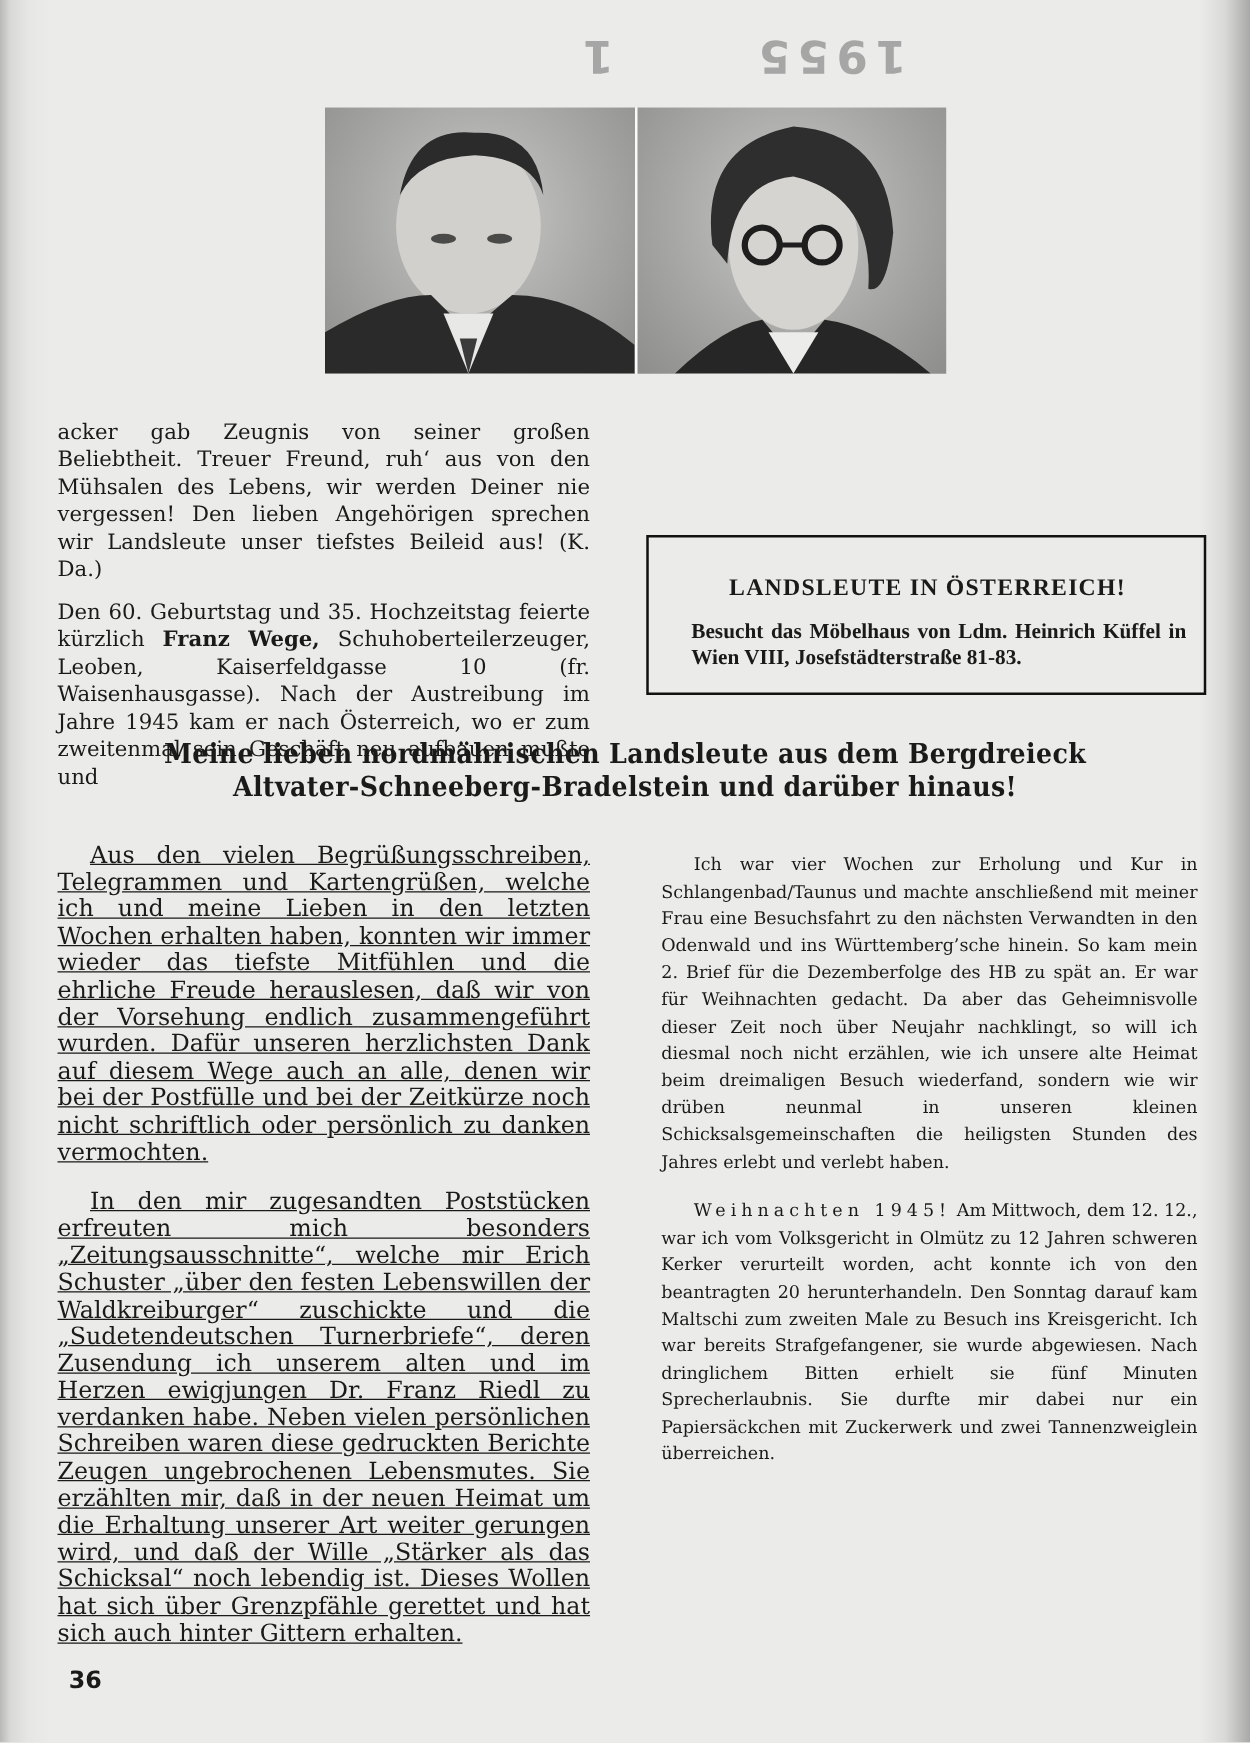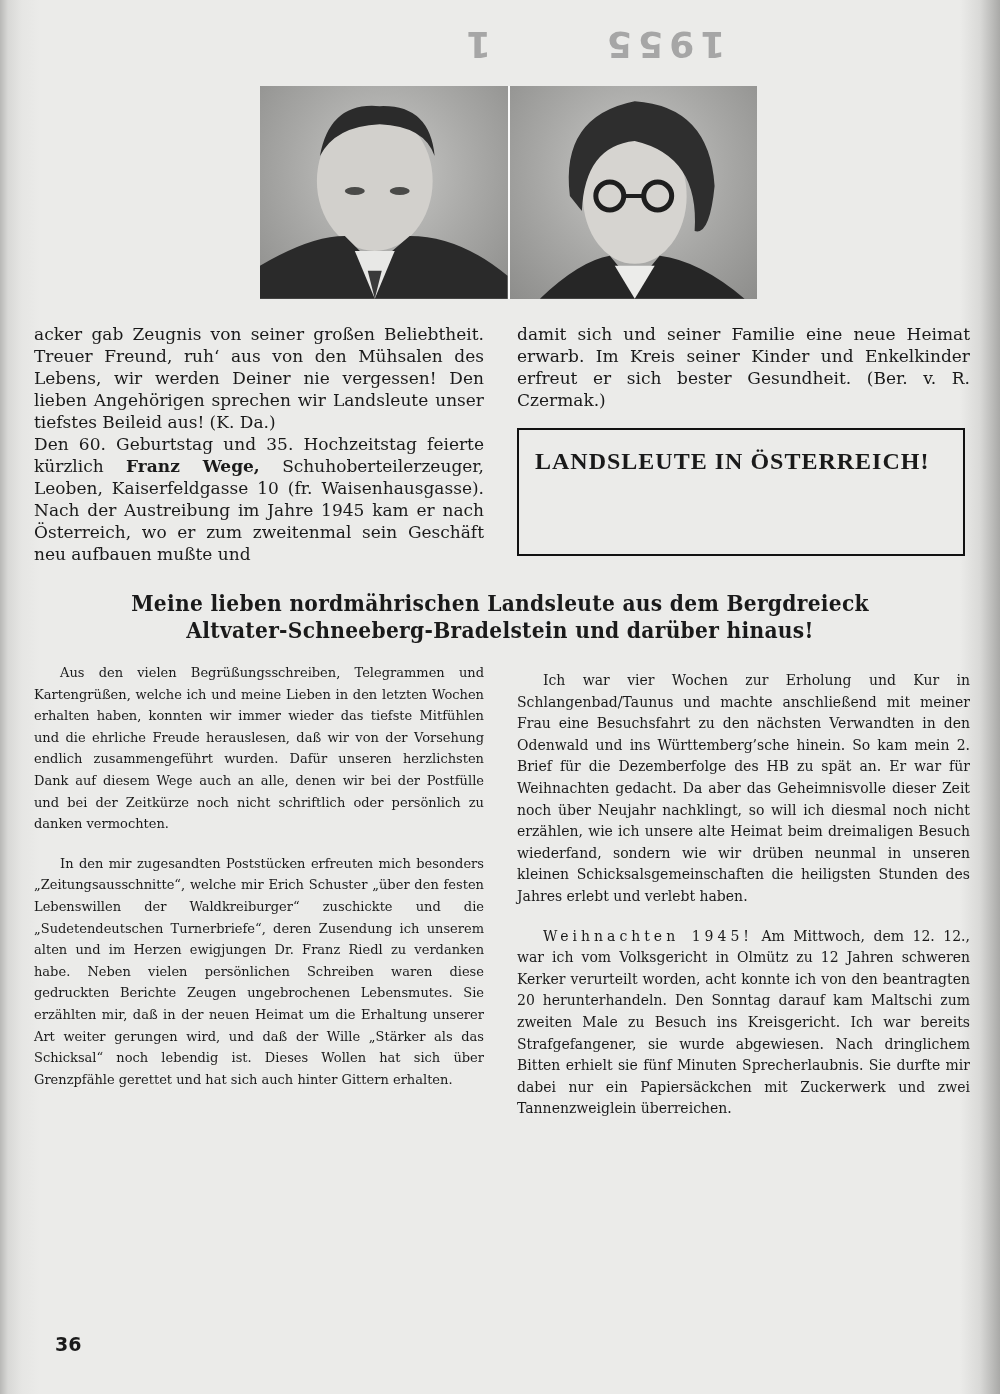--- a/index.html
+++ b/index.html
@@ -19,43 +19,43 @@
     font-family: "DejaVu Sans", sans-serif; font-weight: bold;
     font-size: 36px; color: #8a8a8a; letter-spacing: 6px;
     transform: rotate(180deg); opacity: 0.7;
   }
   .stamp .one { margin-left: 110px; }
   .photos { position: absolute; top: 86px; left: 260px; width: 497px; height: 213px; display: flex; gap: 2px; background: #fafafa; }
   .photo { flex: 1; position: relative; overflow: hidden; background: radial-gradient(ellipse at 50% 40%, #c9c9c7 0%, #a7a7a5 55%, #8d8d8b 100%); }
   .photo svg { position: absolute; left: 0; top: 0; width: 100%; height: 100%; }
 
   .col { position: absolute; font-size: 16.2px; line-height: 21.2px; text-align: justify; }
-  .col p { margin: 0; hyphens: manual; }
+  .col p { margin: 12px; hyphens: manual; }
   .col p + p { margin-top: 18px; }
   .indent { text-indent: 26px; }
   .top-left { left: 34px; top: 323px; width: 450px; font-size: 17px; line-height: 22px; }
   .top-right { left: 517px; top: 323px; width: 453px; font-size: 17px; line-height: 22px; }
   b { font-weight: bold; }
 
   .ad-box {
     position: absolute; left: 517px; top: 428px; width: 448px; height: 128px;
     border: 2.5px solid #111; padding: 18px 14px 0 16px; box-sizing: border-box;
   }
-  .ad-title { font-family: "Liberation Serif", serif; font-weight: bold; font-size: 24px; letter-spacing: 1px; margin: 0; }
+  .ad-title { font-family: "Liberation Serif", serif; font-weight: bold; font-size: 19px; letter-spacing: 1px; margin: 12px; text-align: center; }
   .ad-body { font-family: "Liberation Serif", serif; font-weight: bold; font-size: 17px; line-height: 21px; margin: 10px 0 0 18px; text-align: justify; }
 
   .headline {
     position: absolute; left: 40px; top: 590px; width: 920px; text-align: center;
     font-family: "DejaVu Serif", serif; font-weight: bold;
     font-size: 22px; line-height: 27px; transform: scaleX(0.92); transform-origin: center top;
     letter-spacing: 0.3px;
   }
   .headline div { white-space: nowrap; }
 
-  .body-left { left: 34px; top: 662px; width: 450px; font-family: "DejaVu Serif", serif; font-size: 13px; line-height: 21.6px; }
+  .body-left { left: 34px; top: 662px; width: 450px; font-family: "DejaVu Serif", serif; font-size: 19px; line-height: 21.6px; text-decoration: underline; }
   .body-right { left: 517px; top: 670px; width: 453px; font-family: "DejaVu Serif", serif; font-size: 14px; line-height: 21.6px; }
   .spaced { letter-spacing: 4px; }
   .page-number { position: absolute; left: 35px; top: 1333px; font-family: "DejaVu Sans", sans-serif; font-weight: bold; font-size: 19px; margin-left: 20px; }
 </style>
 </head>
 <body>
 
 <div class="page">
 
   <div class="stamp">
@@ -85,26 +85,24 @@
         <path d="M105 180 L125 213 L145 180 Z" fill="#ececea"></path>
       </svg>
     </div>
   </div>
 
   <div class="col top-left">
     <p>acker gab Zeugnis von seiner großen Beliebtheit. Treuer Freund, ruh‘ aus von den Mühsalen des Lebens, wir werden Deiner nie vergessen! Den lieben Angehörigen sprechen wir Landsleute unser tiefstes Beileid aus! (K. Da.)</p>
     <p style="margin-top:0"><span>Den 60. Geburtstag und 35. Hochzeitstag feierte kürzlich </span><b>Franz Wege,</b><span> Schuhoberteilerzeuger, Leoben, Kaiserfeldgasse 10 (fr. Waisenhausgasse). Nach der Austreibung im Jahre 1945 kam er nach Österreich, wo er zum zweitenmal sein Geschäft neu aufbauen mußte und</span></p>
   </div>
 
-  <div class="col top-right">
-    <p>damit sich und seiner Familie eine neue Heimat erwarb. Im Kreis seiner Kinder und Enkelkinder erfreut er sich bester Gesundheit. (Ber. v. R. Czermak.)</p>
-  </div>
 
   <div class="ad-box">
     <div class="ad-title">LANDSLEUTE IN ÖSTERREICH!</div>
+    <div class="ad-body">Besucht das Möbelhaus von Ldm. Heinrich Küffel in Wien VIII, Josefstädterstraße 81-83.</div>
   </div>
 
   <div class="headline">
     <div>Meine lieben nordmährischen Landsleute aus dem Bergdreieck</div>
     <div>Altvater-Schneeberg-Bradelstein und darüber hinaus!</div>
   </div>
 
   <div class="col body-left">
     <p class="indent">Aus den vielen Begrüßungsschreiben, Telegrammen und Kartengrüßen, welche ich und meine Lieben in den letzten Wochen erhalten haben, konnten wir immer wieder das tiefste Mitfühlen und die ehrliche Freude herauslesen, daß wir von der Vorsehung endlich zusammengeführt wurden. Dafür unseren herzlichsten Dank auf diesem Wege auch an alle, denen wir bei der Postfülle und bei der Zeitkürze noch nicht schriftlich oder persönlich zu danken vermochten.</p>
     <p class="indent">In den mir zugesandten Poststücken erfreuten mich besonders „Zeitungsausschnitte“, welche mir Erich Schuster „über den festen Lebenswillen der Waldkreiburger“ zuschickte und die „Sudetendeutschen Turnerbriefe“, deren Zusendung ich unserem alten und im Herzen ewigjungen Dr. Franz Riedl zu verdanken habe. Neben vielen persönlichen Schreiben waren diese gedruckten Berichte Zeugen ungebrochenen Lebensmutes. Sie erzählten mir, daß in der neuen Heimat um die Erhaltung unserer Art weiter gerungen wird, und daß der Wille „Stärker als das Schicksal“ noch lebendig ist. Dieses Wollen hat sich über Grenzpfähle gerettet und hat sich auch hinter Gittern erhalten.</p>

